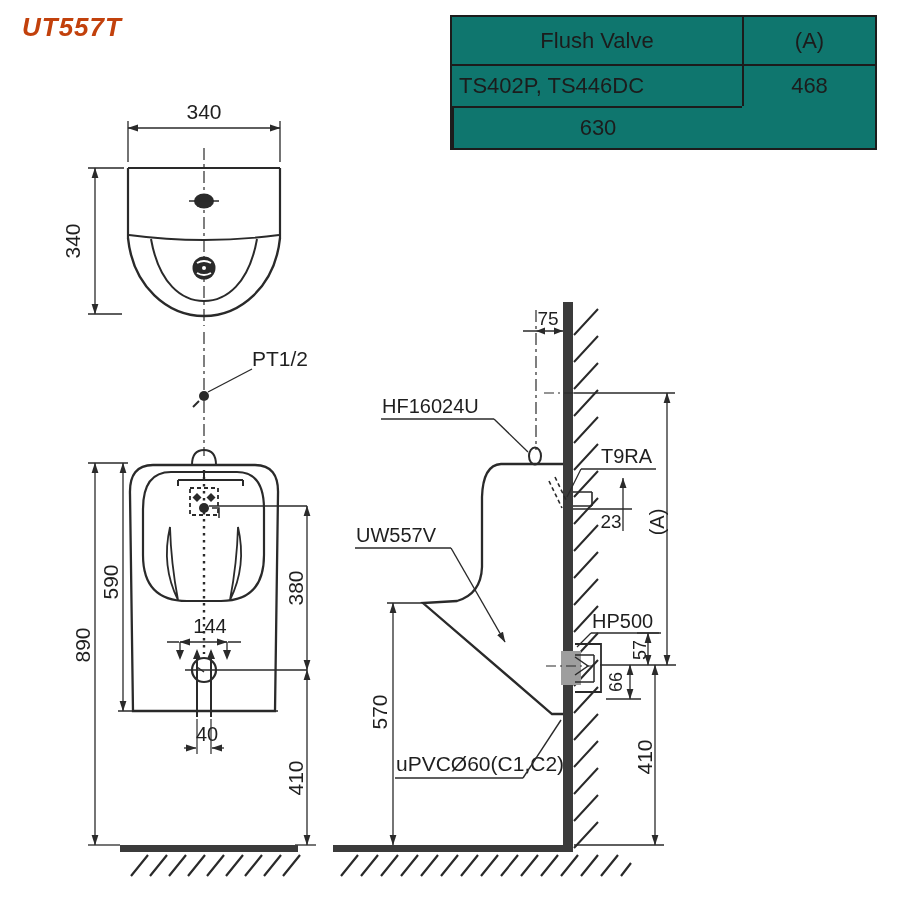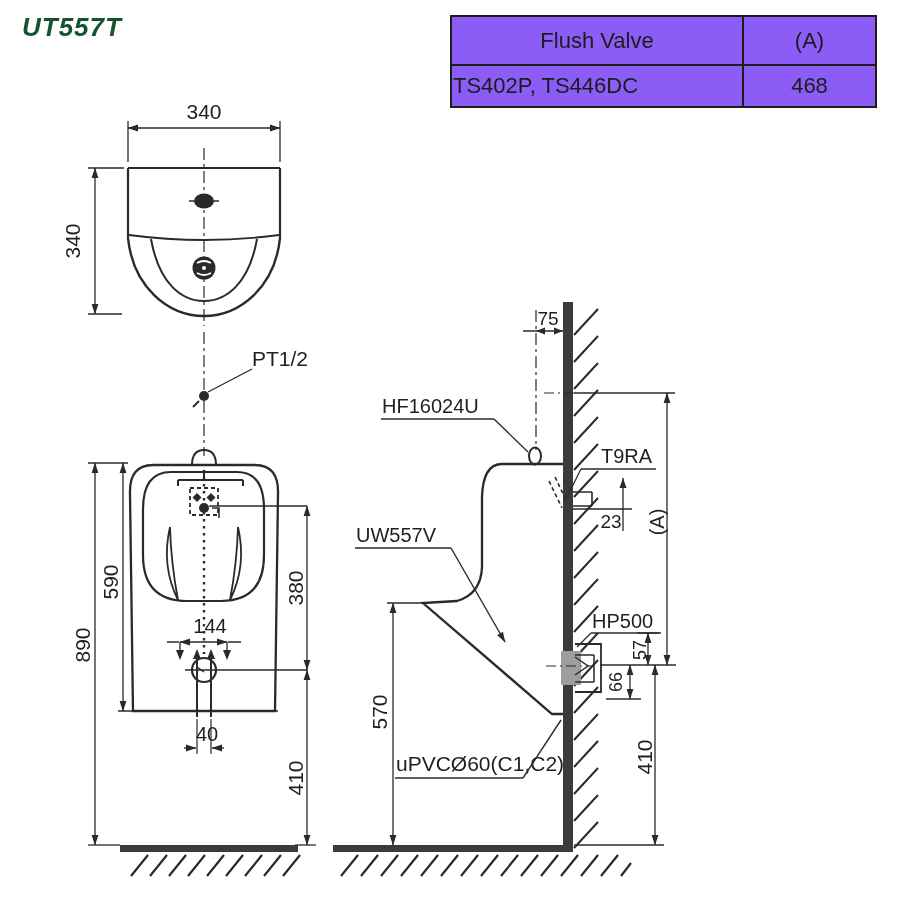--- a/index.html
+++ b/index.html
@@ -1,27 +1,27 @@
 <!DOCTYPE html>
 <html><head>
 <meta charset="utf-8">
 <style>
   html,body{margin:0;padding:0;background:#fff;}
   #canvas{position:relative;width:900px;height:900px;background:#ffffff;overflow:hidden;
           font-family:"Liberation Sans",sans-serif;color:#1c1c1c;}
   #drawing{position:absolute;left:0;top:0;}
   #title{position:absolute;left:22px;top:12px;font-size:26px;font-style:italic;font-weight:bold;
-         letter-spacing:1px;color:#14532d;}
+         letter-spacing:1px;color:#c2410c;}
   
   #fv-table{position:absolute;left:450px;top:15px;width:423px;border:2.5px solid #1c1c1c;
-            display:grid;grid-template-columns:290px 1fr;background:#8b5cf6;font-size:22px;}
+            display:grid;grid-template-columns:290px 1fr;background:#0f766e;font-size:22px;}
   #fv-table .cell{border-top:2px solid #1c1c1c;display:flex;align-items:center;height:40px;}
   #fv-table .cell.c2{border-left:2.5px solid #1c1c1c;justify-content:center;}
   #fv-table .cell.head{border-top:none;height:47px;justify-content:center;}
-  #fv-table .cell.c1.body{padding-left:1px;justify-content:flex-start;}
+  #fv-table .cell.c1.body{padding-left:7px;justify-content:flex-start;}
   svg text{fill:#1f1f1f;font-family:"Liberation Sans",sans-serif;}
   .ln{stroke:#2a2a2a;fill:none;}
 </style>
 </head>
 <body>
 
 <div id="canvas">
 
   <svg id="drawing" width="900" height="900" viewBox="0 0 900 900">
     <defs>
@@ -231,15 +231,16 @@
     </g>
   </svg>
 
   <div id="title">UT557T</div>
 
   <div id="fv-table">
     <div class="cell c1 head">Flush Valve</div>
     <div class="cell c2 head">(A)</div>
     <div class="cell c1 body">TS402P, TS446DC</div>
     <div class="cell c2 body">468</div>
+    <div class="cell c2 body">630</div>
   </div>
 
 </div>
 
 </body></html>

